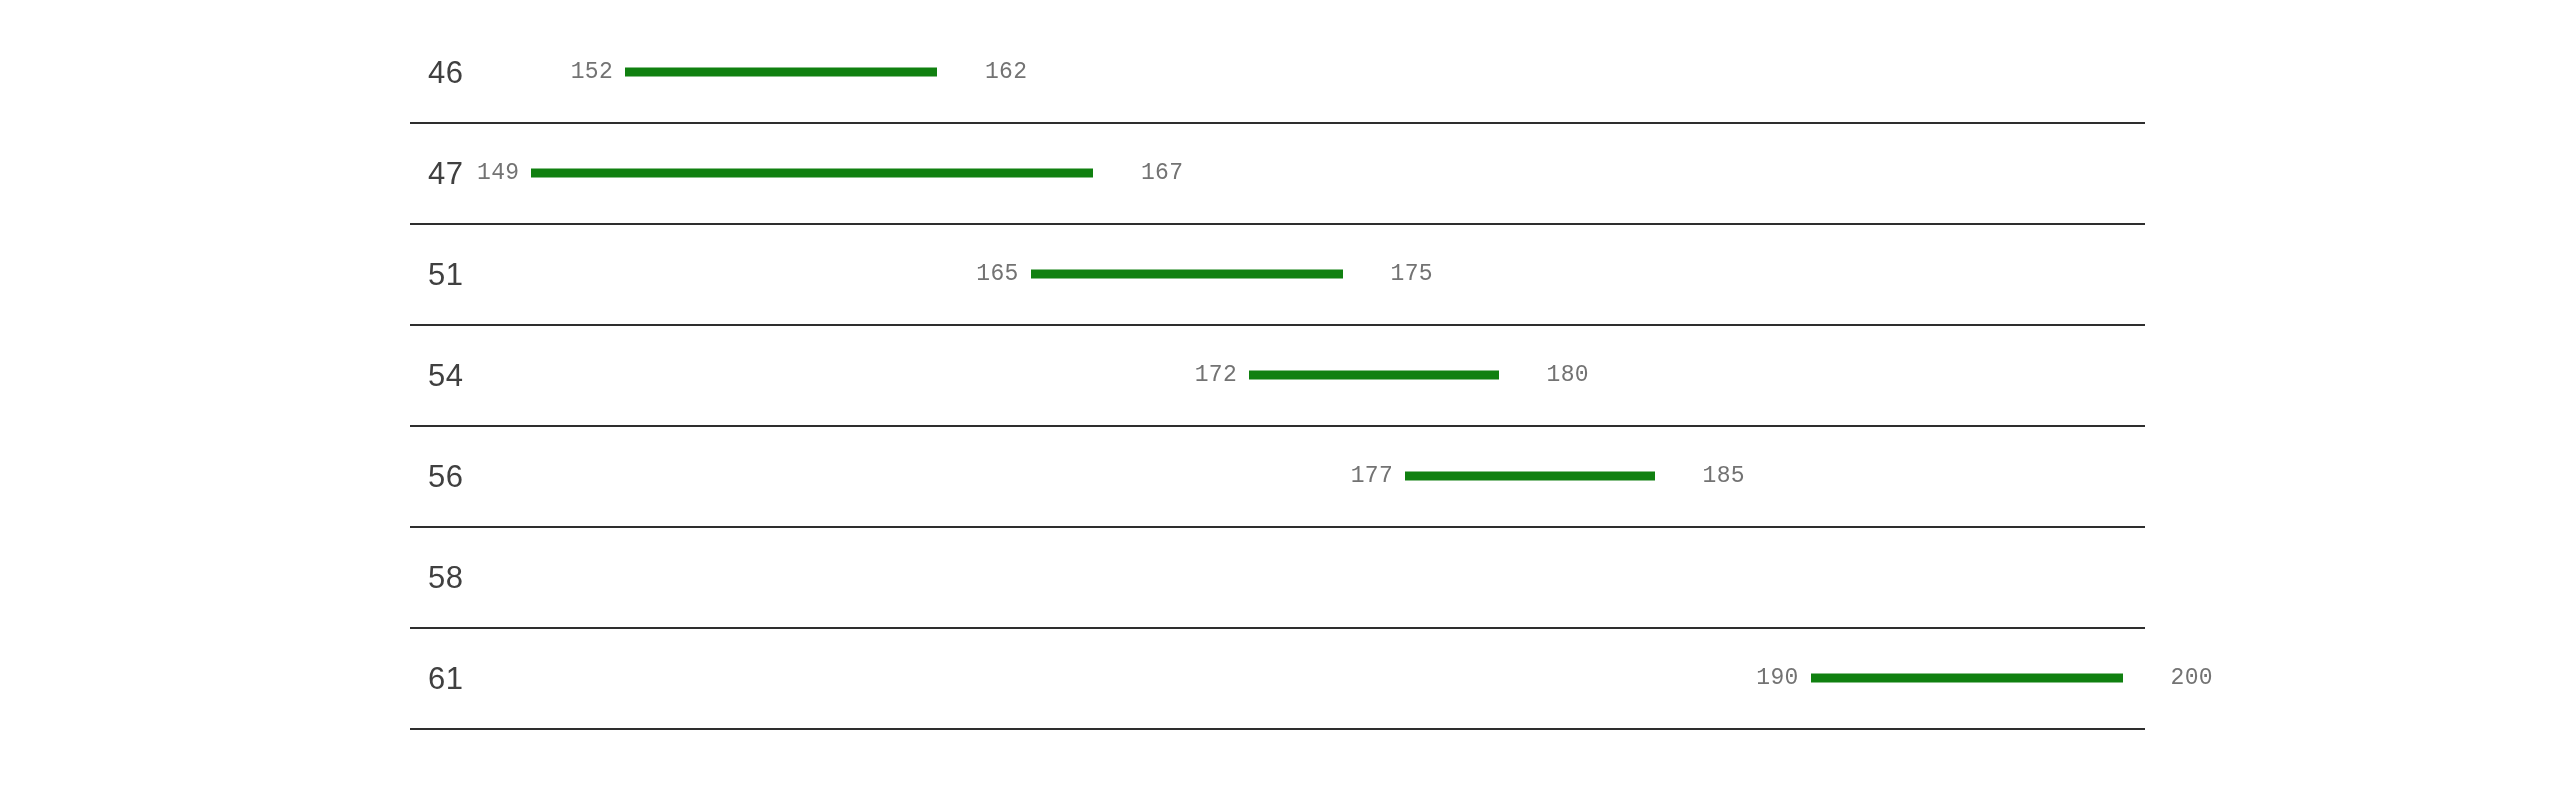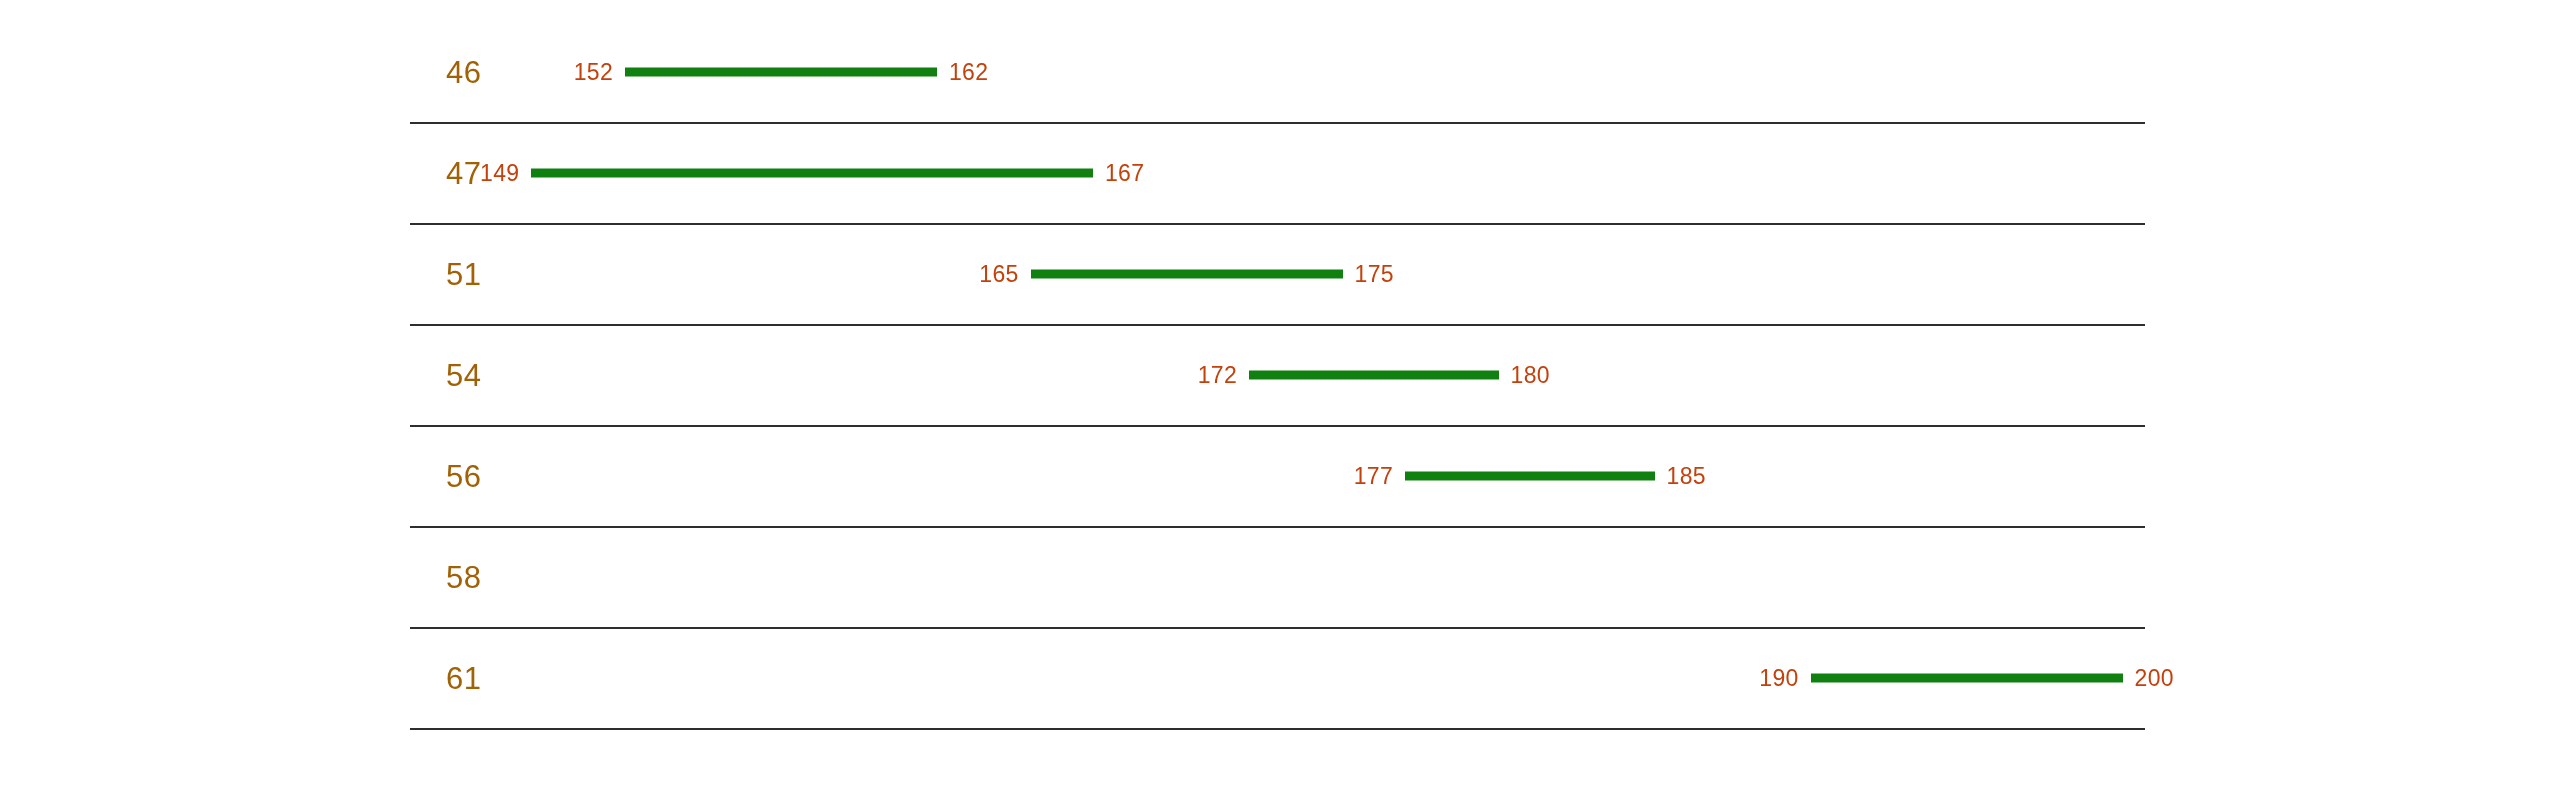--- a/index.html
+++ b/index.html
@@ -19,26 +19,26 @@
     overflow: hidden;
   }
   .row {
     position: absolute;
     left: 0;
     width: 2560px;
     height: 101px;
   }
   .row-label {
     position: absolute;
-    left: 446px;
+    left: 428px;
     top: 50%;
     transform: translateY(-50%);
     font-size: 31px;
     line-height: 1;
-    color: #a16207;
+    color: #404040;
     letter-spacing: 0.5px;
     white-space: nowrap;
   }
   .range-wrap {
     position: absolute;
     top: 50%;
     transform: translateY(-50%);
     height: 30px;
   }
   .range-bar {
@@ -48,30 +48,32 @@
     height: 9px;
     background: #108010;
     border-radius: 0;
   }
   .range-value {
     position: absolute;
     top: 50%;
     transform: translateY(-50%);
     font-size: 23px;
     line-height: 1;
-    color: #c2410c;
+    color: #737373;
     white-space: nowrap;
     letter-spacing: 0.3px;
+    font-family: Liberation Mono, monospace;
   }
   .range-value.start {
     transform: translate(-100%, -50%);
     padding-right: 0;
   }
   .range-value.end {
     transform: translateY(-50%);
+    margin-left: 36px;
   }
   .row-separator {
     position: absolute;
     height: 0;
     border-top: 2px solid #2e2e2e;
   }
 </style>
 </head>
 <body>
 

